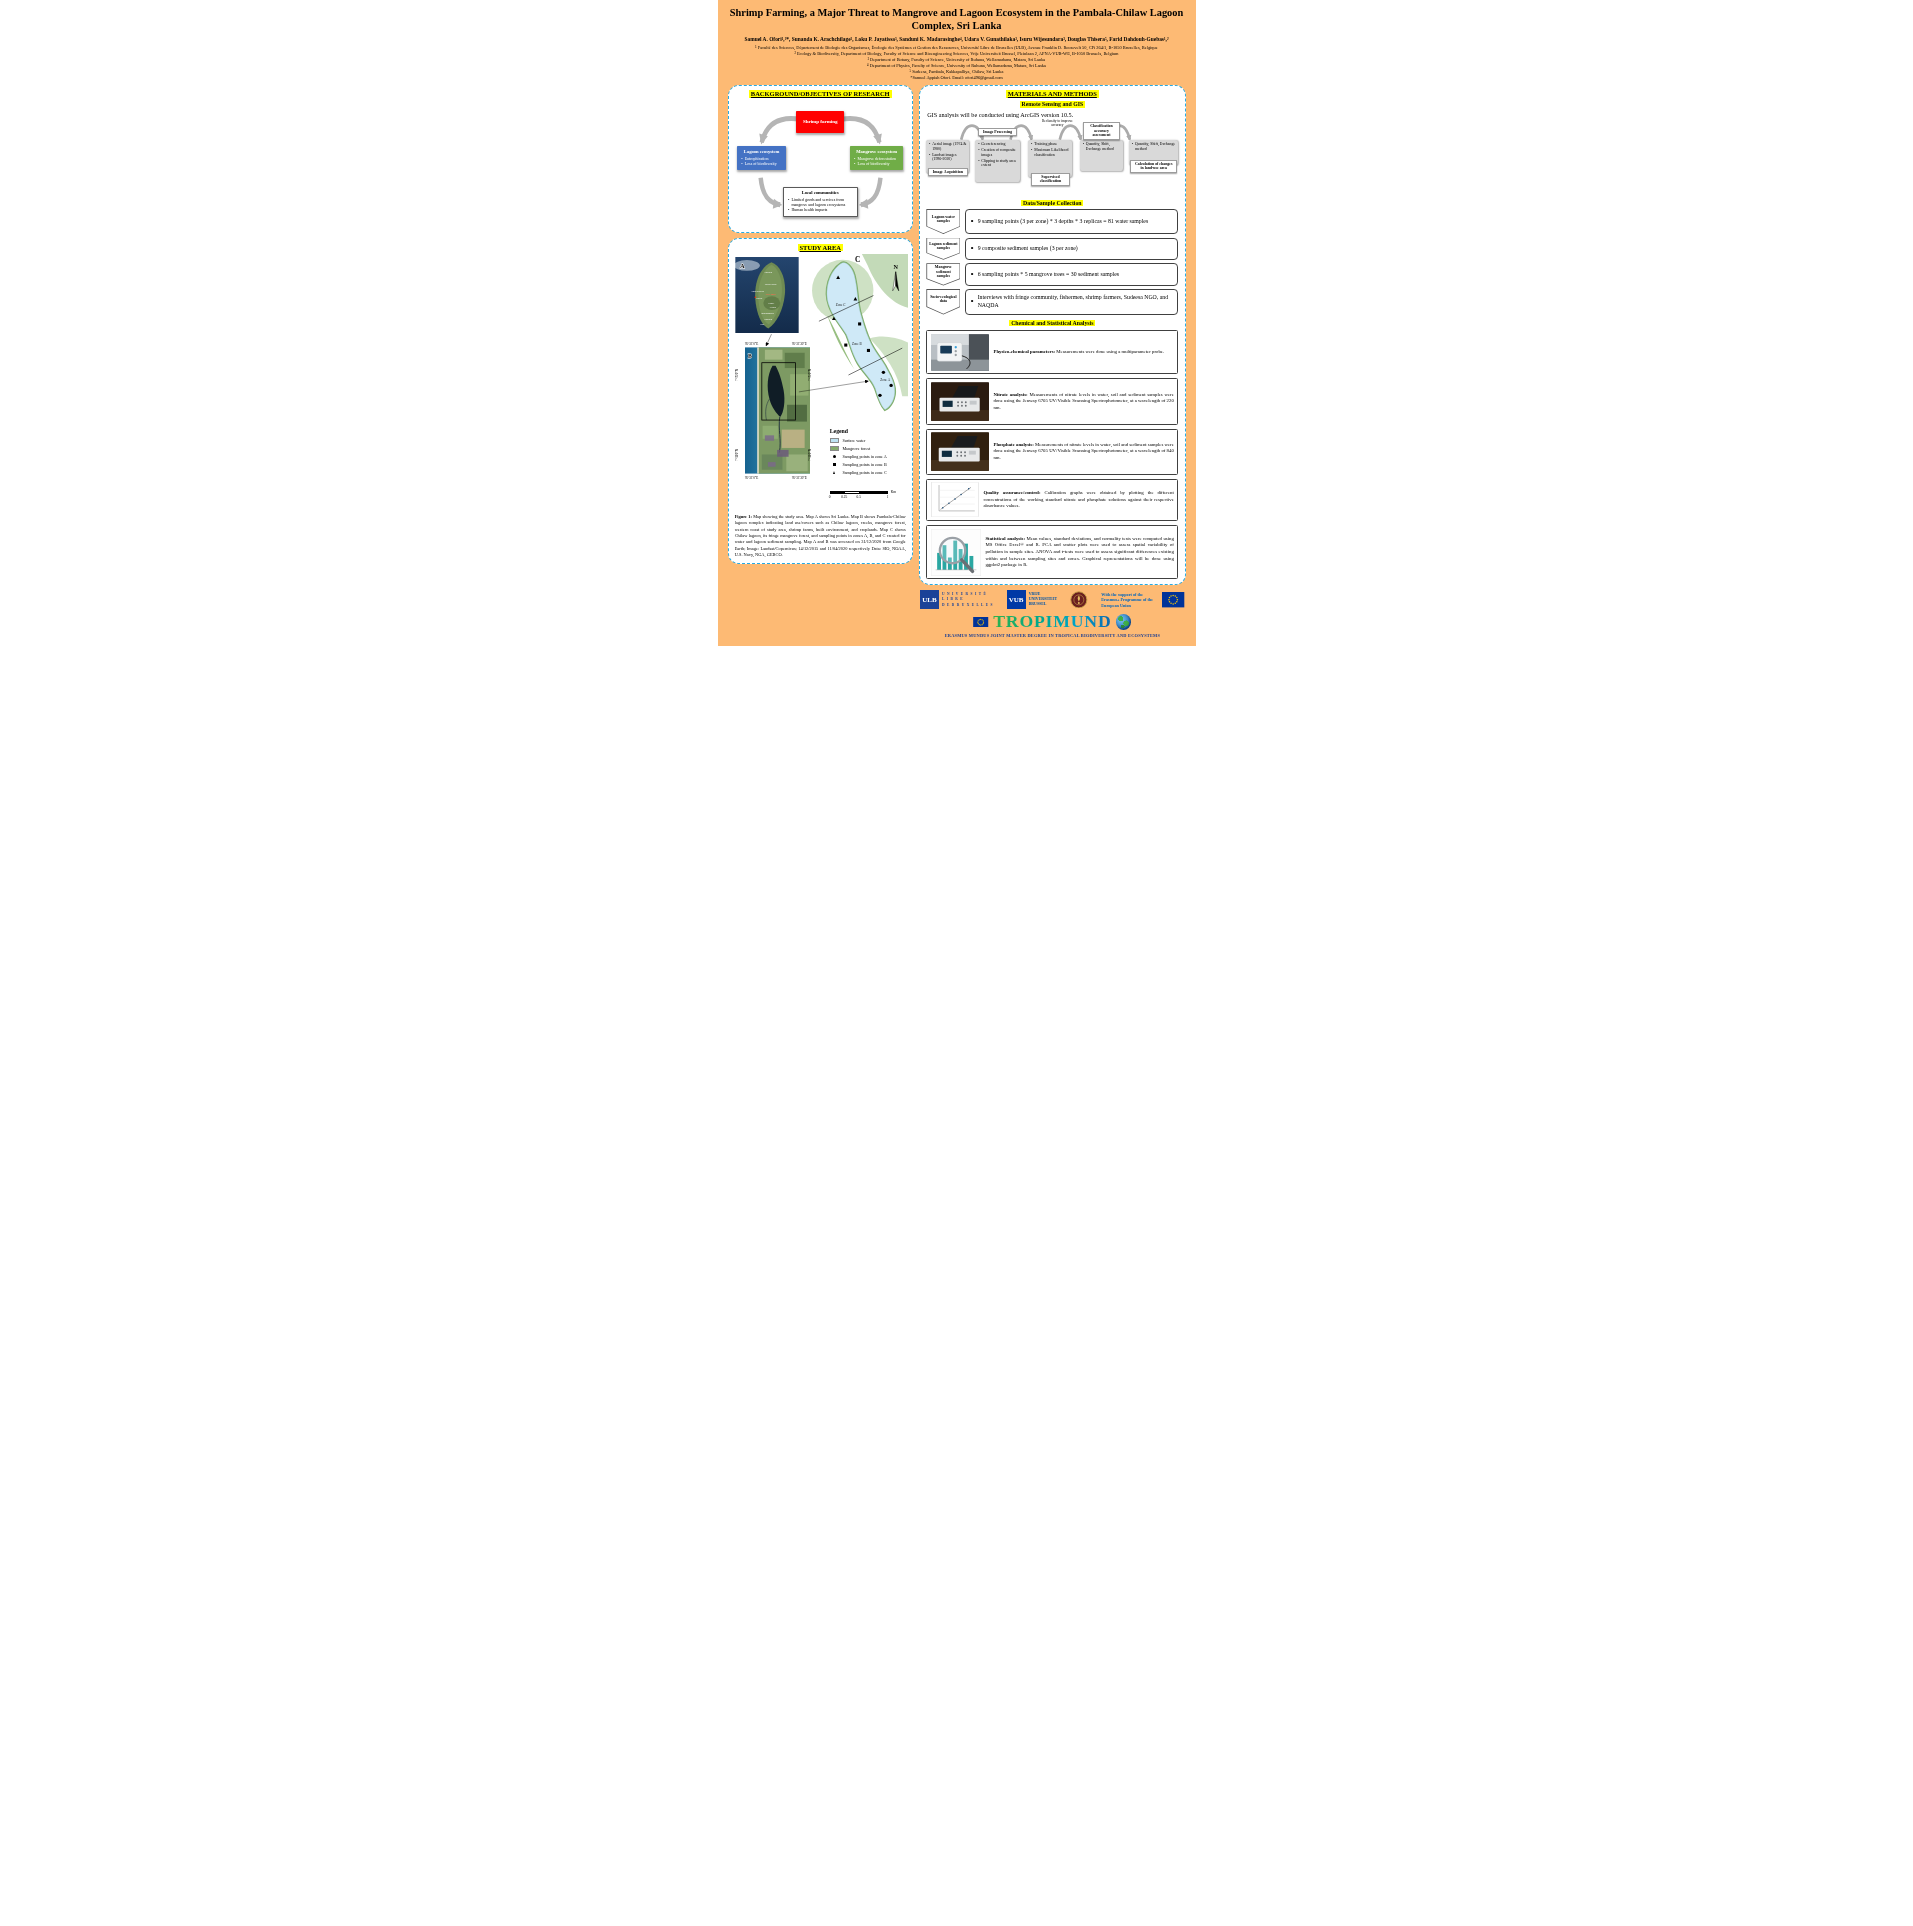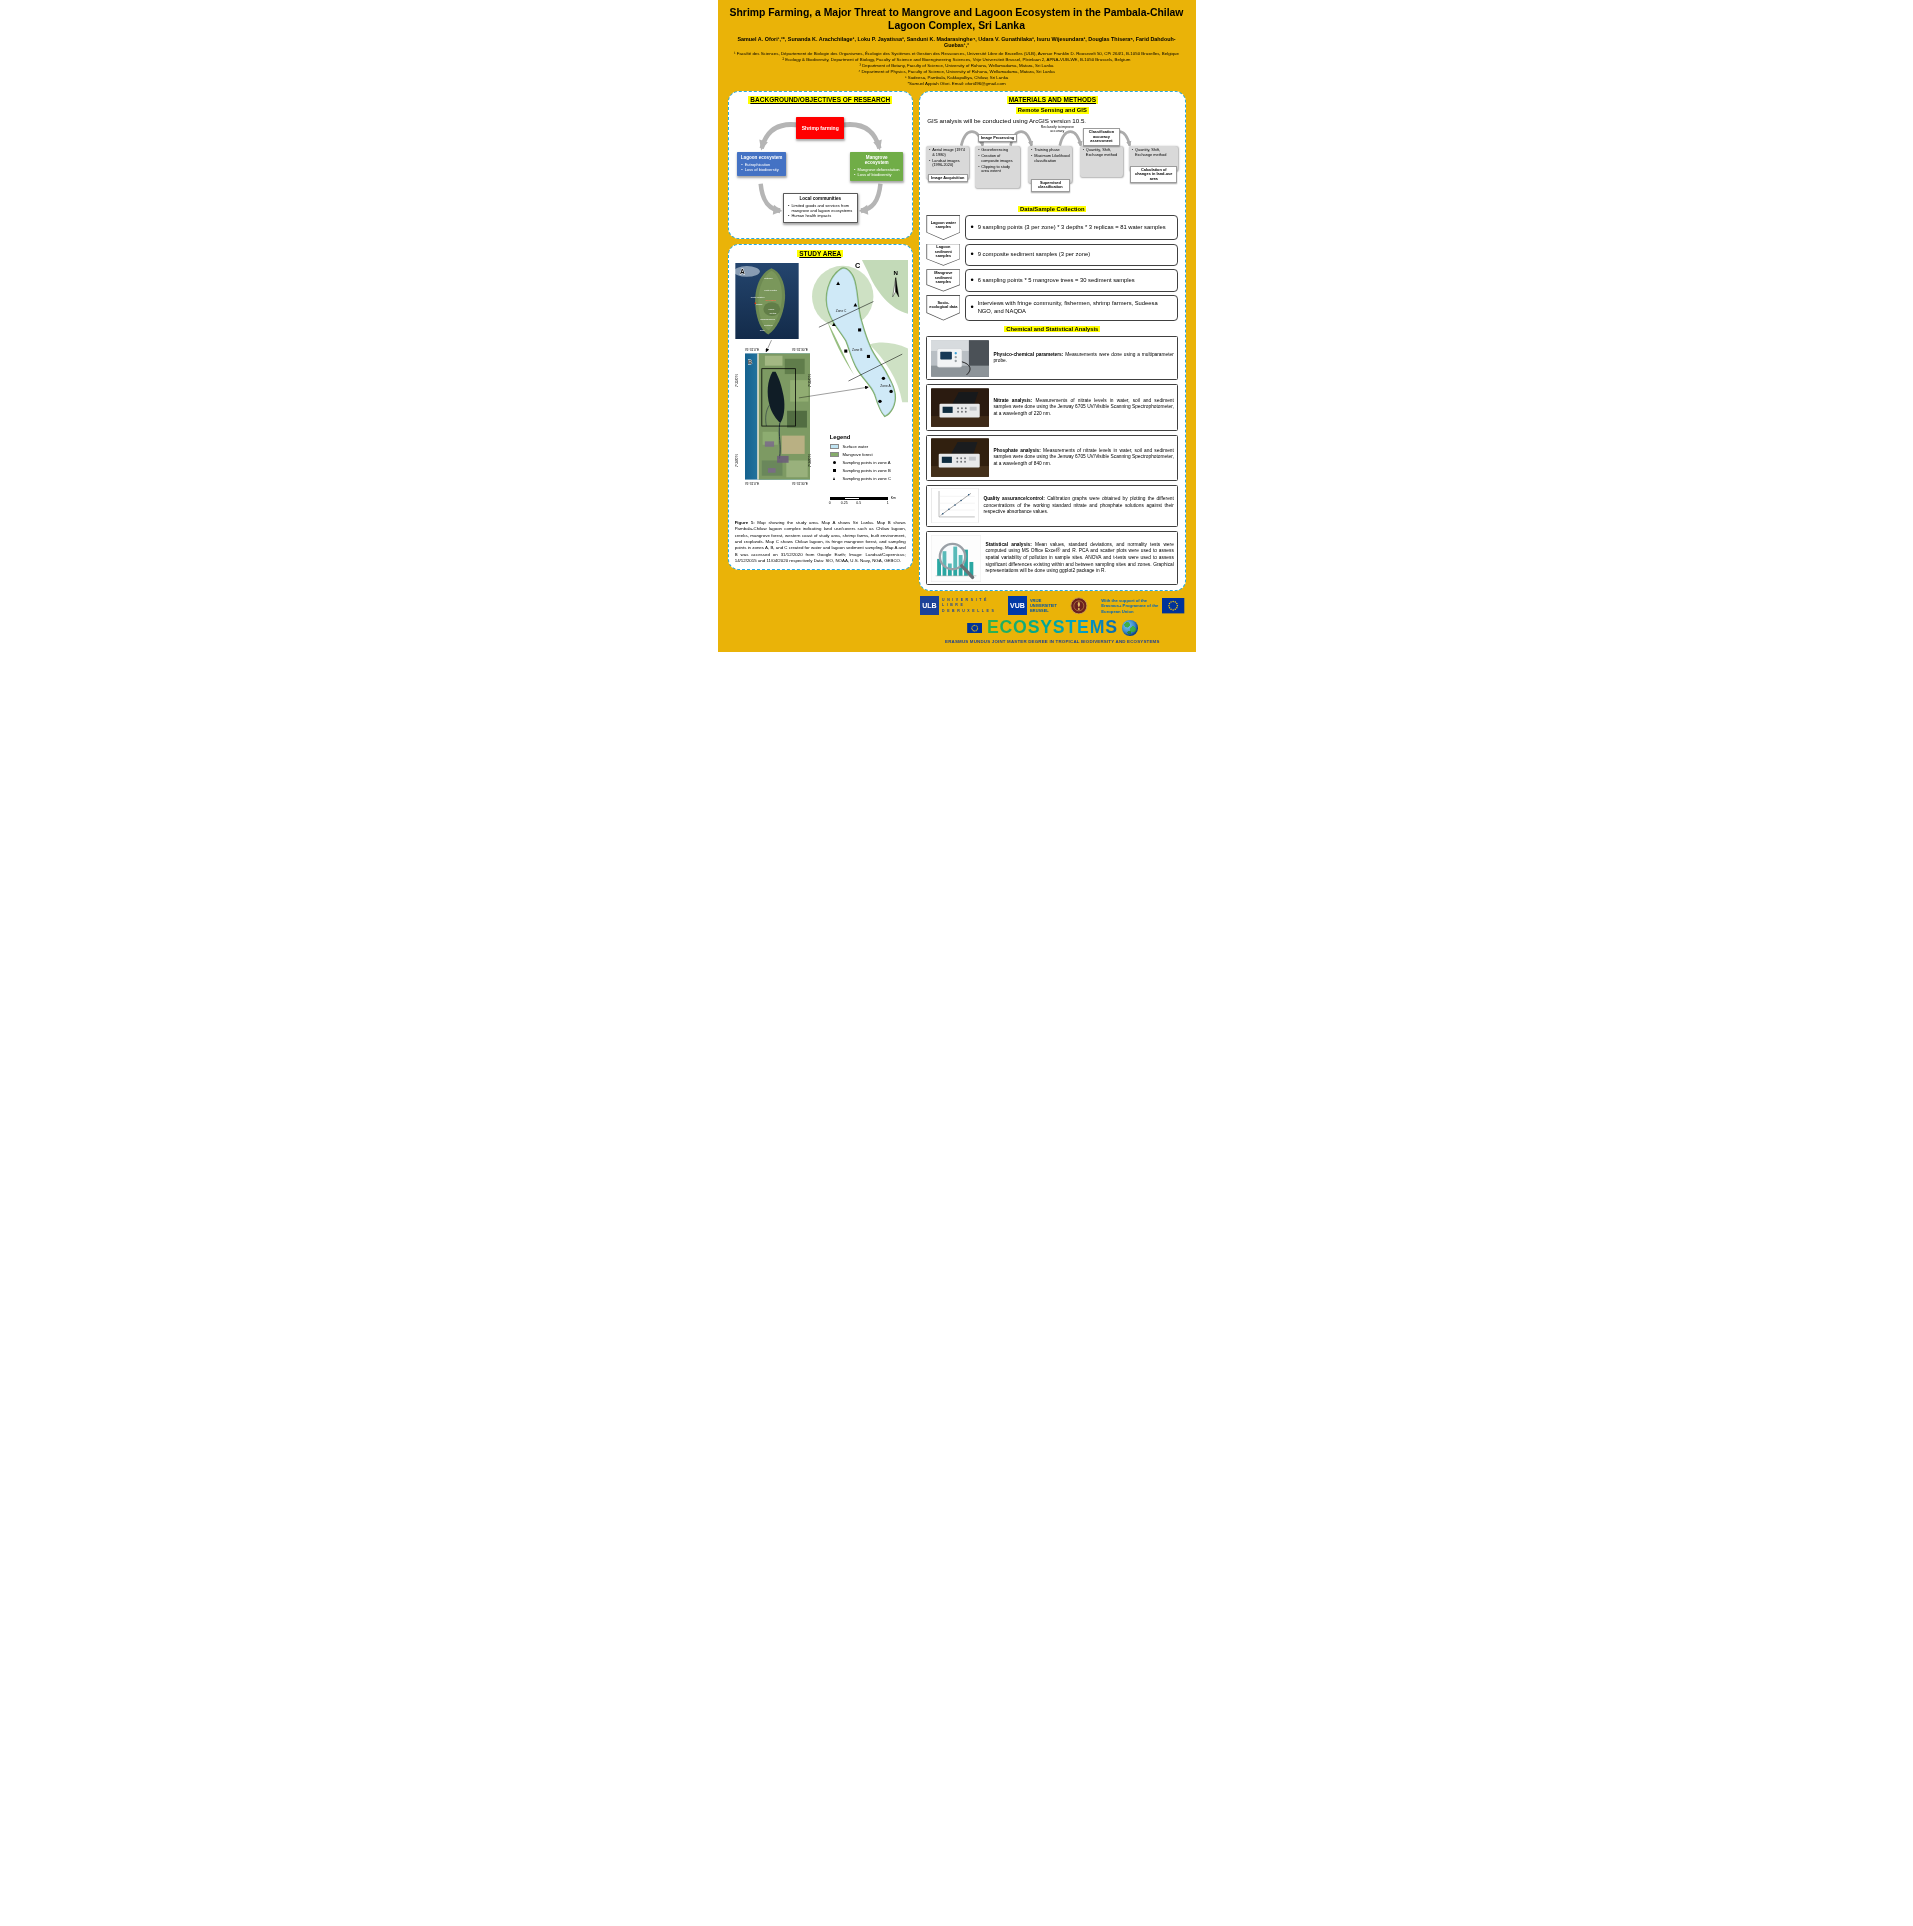--- a/index.html
+++ b/index.html
@@ -1,18 +1,18 @@
 <!DOCTYPE html>
 <html style="font-size:6.2px"><head>
 <meta charset="utf-8">
 <style>
   * { margin:0; padding:0; box-sizing:border-box; }
   html,body { background:#ffffff; }
   body { font-family:"Liberation Sans", sans-serif; color:#000; }
-  .poster { width:478px; margin:0 auto; padding:6.2px 10px 8.5px; background:#eab308; }
+  .poster { width:478px; margin:0 auto; padding:6.2px 10px 8.5px; background:#fdba74;font-family:Liberation Serif, serif; }
 
   
   .title { text-align:center; font-weight:bold; font-size:10.4px; line-height:1.25; margin-bottom:3.9px; }
   .authors { text-align:center; font-weight:bold; font-size:5.4px; margin-bottom:2.7px; }
   .affil { text-align:center; font-size:4.4px; line-height:1.38; }
   .affil-email { font-size:4.4px; text-align:center; }
 
   
   .cols { display:flex; gap:6.2px; margin-top:4.6px; align-items:flex-start; }
   .col-left { width:40.5%; flex:none; display:flex; flex-direction:column; gap:5.4px; }
@@ -629,21 +629,21 @@
                 <circle cx="38.5" cy="25.5" r="2.2"></circle>
                 <circle cx="34.5" cy="29.5" r="2.2"></circle>
               <circle cx="29" cy="31" r="2.2"></circle>
                 <circle cx="23.5" cy="29.5" r="2.2"></circle>
                 <circle cx="19.5" cy="25.5" r="2.2"></circle>
               <circle cx="18" cy="20" r="2.2"></circle>
                 <circle cx="19.5" cy="14.5" r="2.2"></circle>
                 <circle cx="23.5" cy="10.5" r="2.2"></circle>
             </g>
           </svg>
-          <span class="tropiword">ECOSYSTEMS</span>
+          <span class="tropiword">TROPIMUND</span>
           <span class="globe"></span>
         </div>
 
         <div class="tagline">ERASMUS MUNDUS JOINT MASTER DEGREE IN TROPICAL BIODIVERSITY AND ECOSYSTEMS</div>
       </div>
     </div>
   </div>
 </div>
 
 

